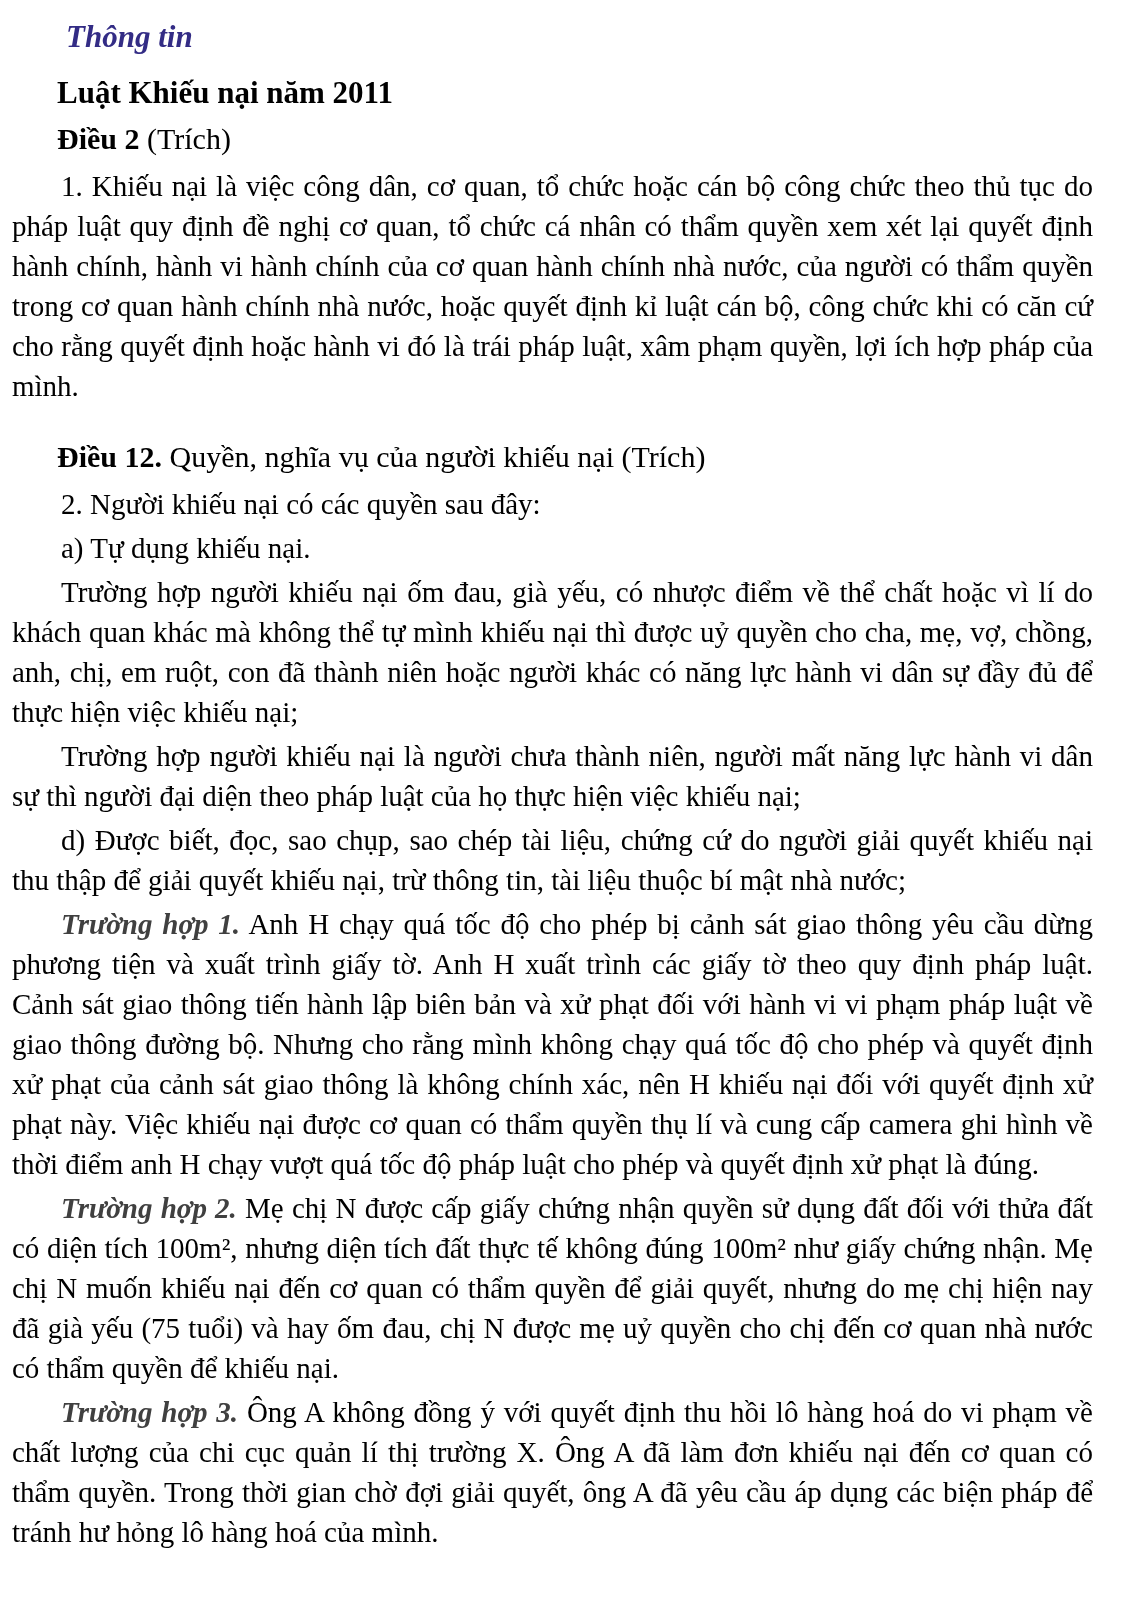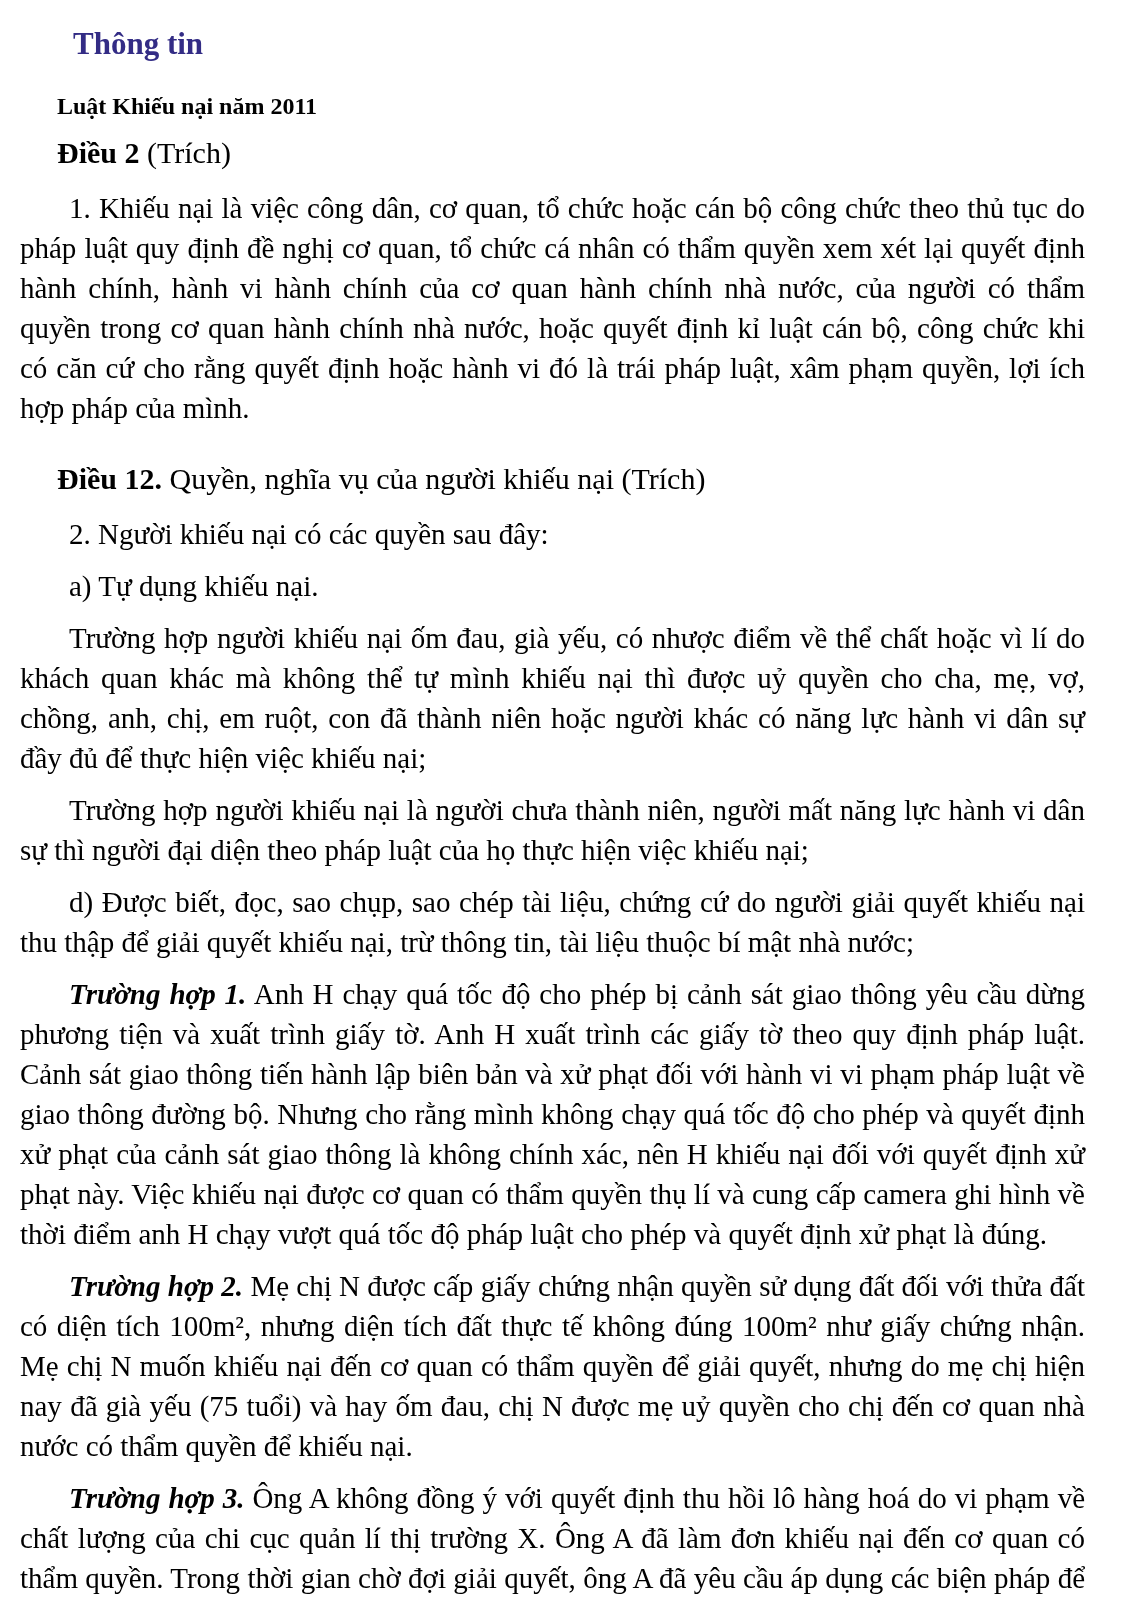--- a/index.html
+++ b/index.html
@@ -13,52 +13,53 @@
     box-sizing: border-box;
     background: #ffffff;
     color: #000000;
     font-family: "Liberation Serif", "DejaVu Serif", serif;
     font-size: 29px;
     line-height: 40px;
     padding: 4px 36px 0 8px;
     overflow: hidden;
   }
   .info-heading {
-    margin: 16px;
+    margin: 9px;
     padding-left: 49px;
     font-size: 31px;
     line-height: 47px;
     font-weight: bold;
+    font-style: italic;
     color: #332C85;
   }
   .law-title {
     margin: 0;
     padding-left: 49px;
-    font-size: 24px;
+    font-size: 31px;
     line-height: 47px;
     font-weight: bold;
     color: #000000;
   }
   .article-heading {
     margin: 0;
     padding-left: 49px;
     font-size: 30px;
     line-height: 46px;
   }
   .article-heading .bold { font-weight: bold; text-align: right; }
   .spaced-before { margin-top: 28px; }
   p.body-par {
-    margin: 12px;
+    margin: 4px;
     text-indent: 49px;
     text-align: justify;
   }
   .case-label {
     font-weight: bold;
     font-style: italic;
-    color: #000000;
+    color: #404040;
   }
 </style>
 </head>
 <body>
 
 <div class="page">
 
   <h1 class="info-heading">Thông tin</h1>
 
   <h2 class="law-title">Luật Khiếu nại năm 2011</h2>

